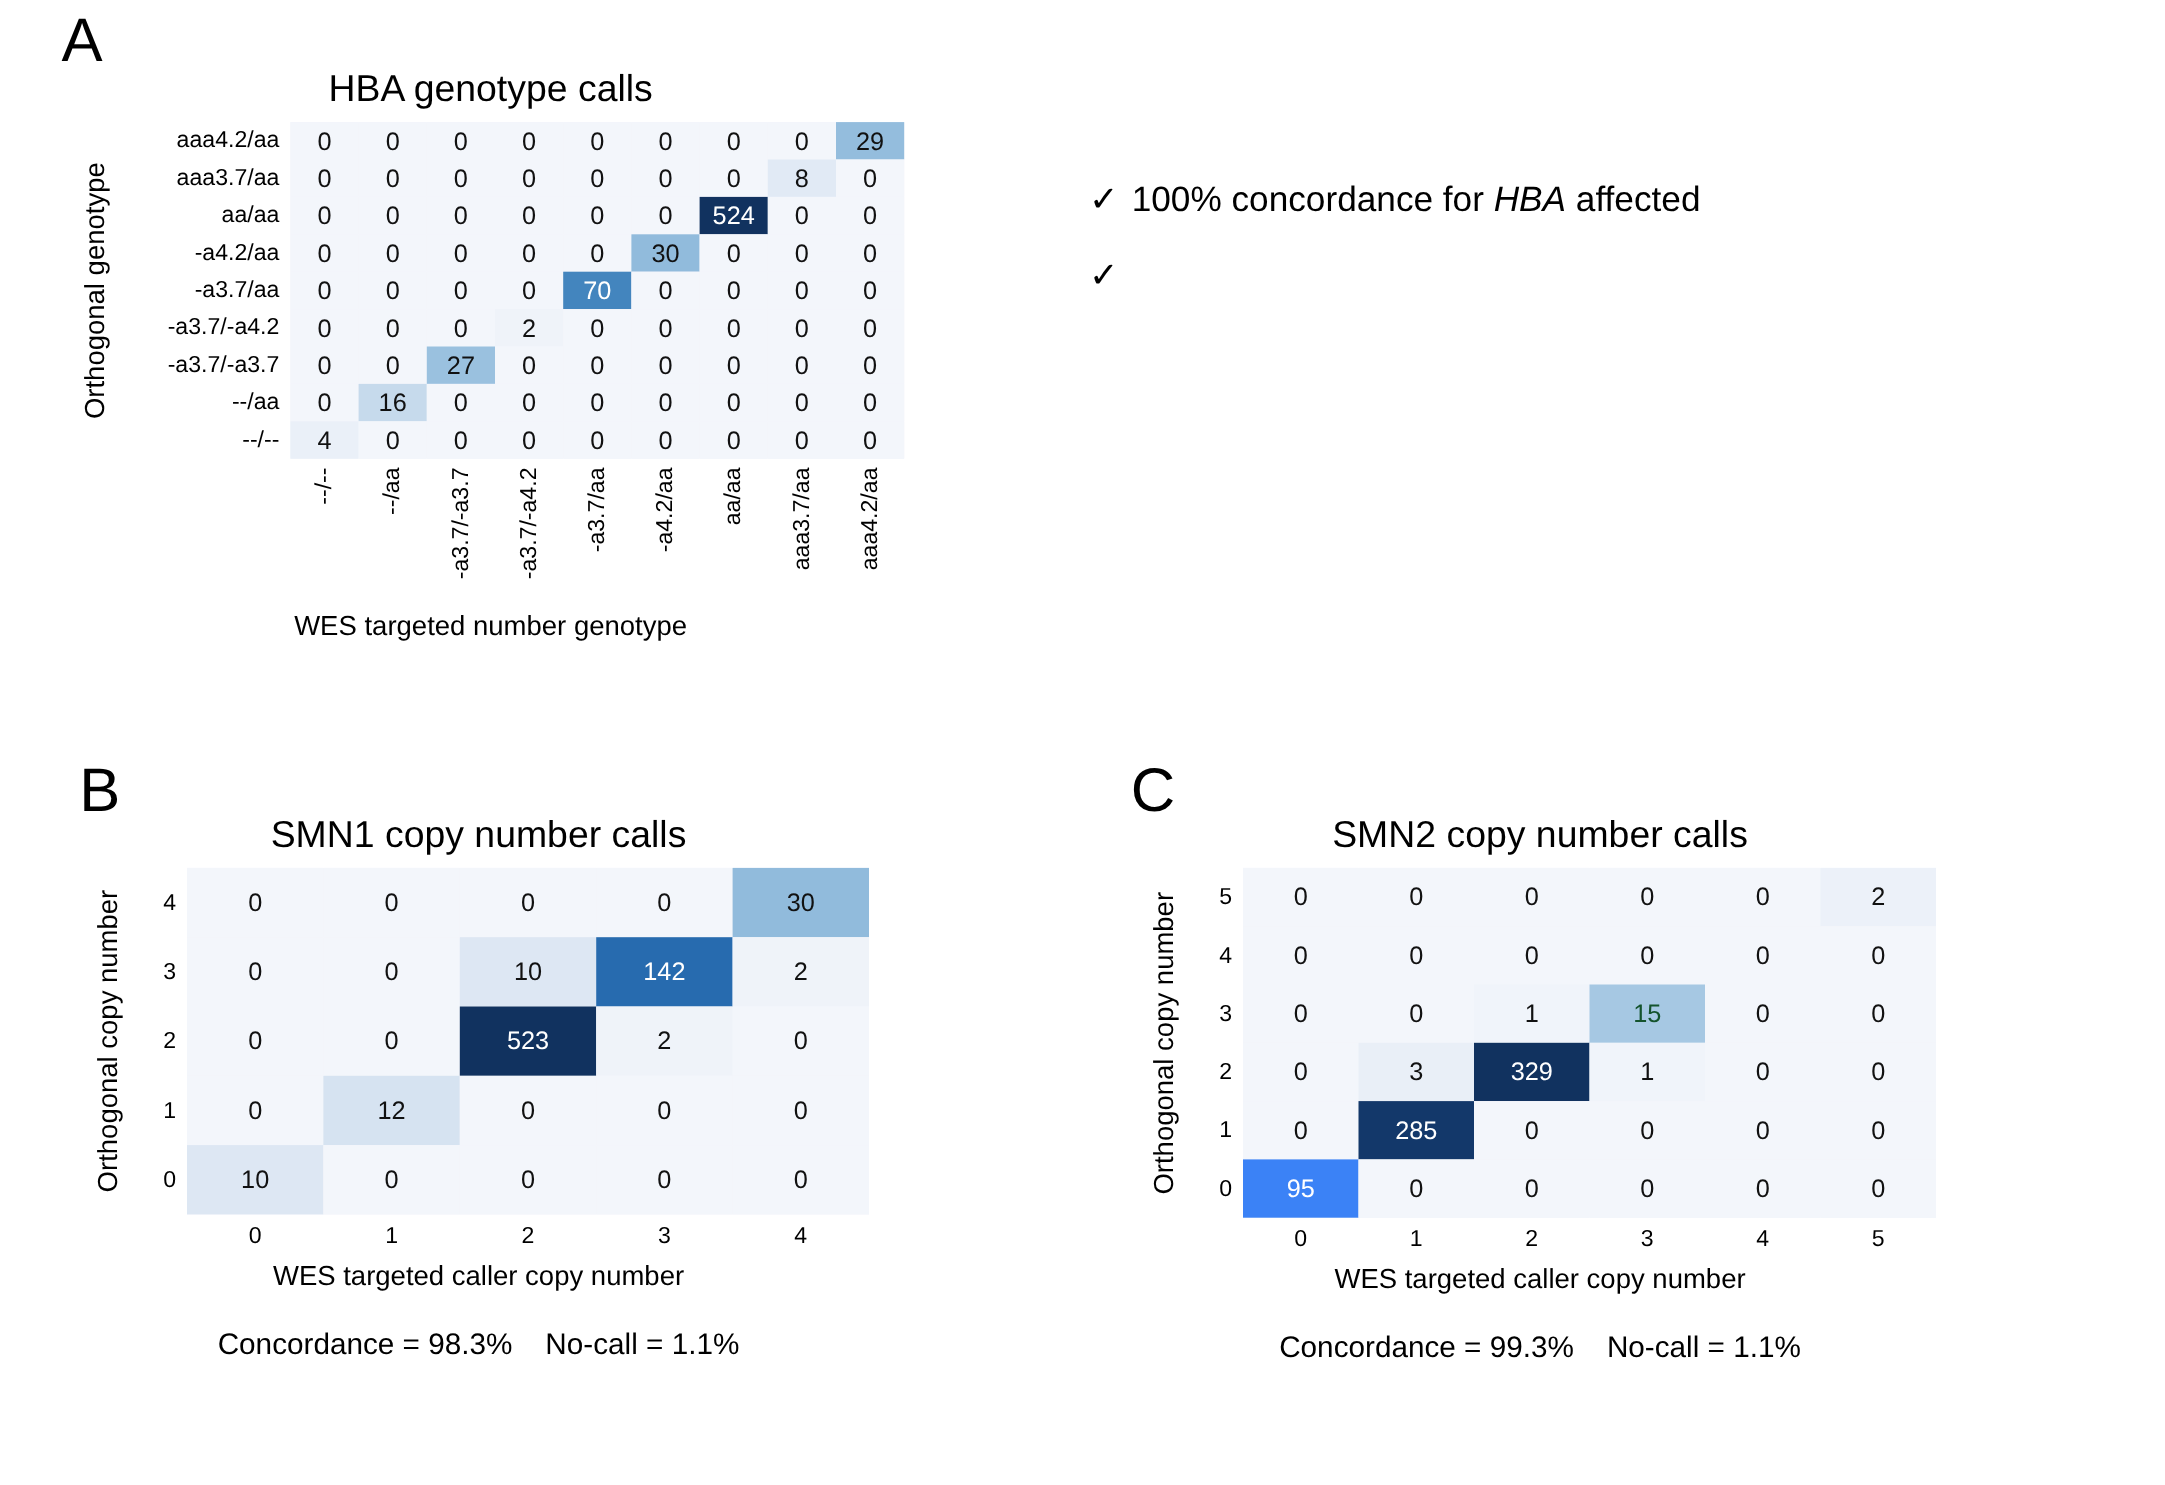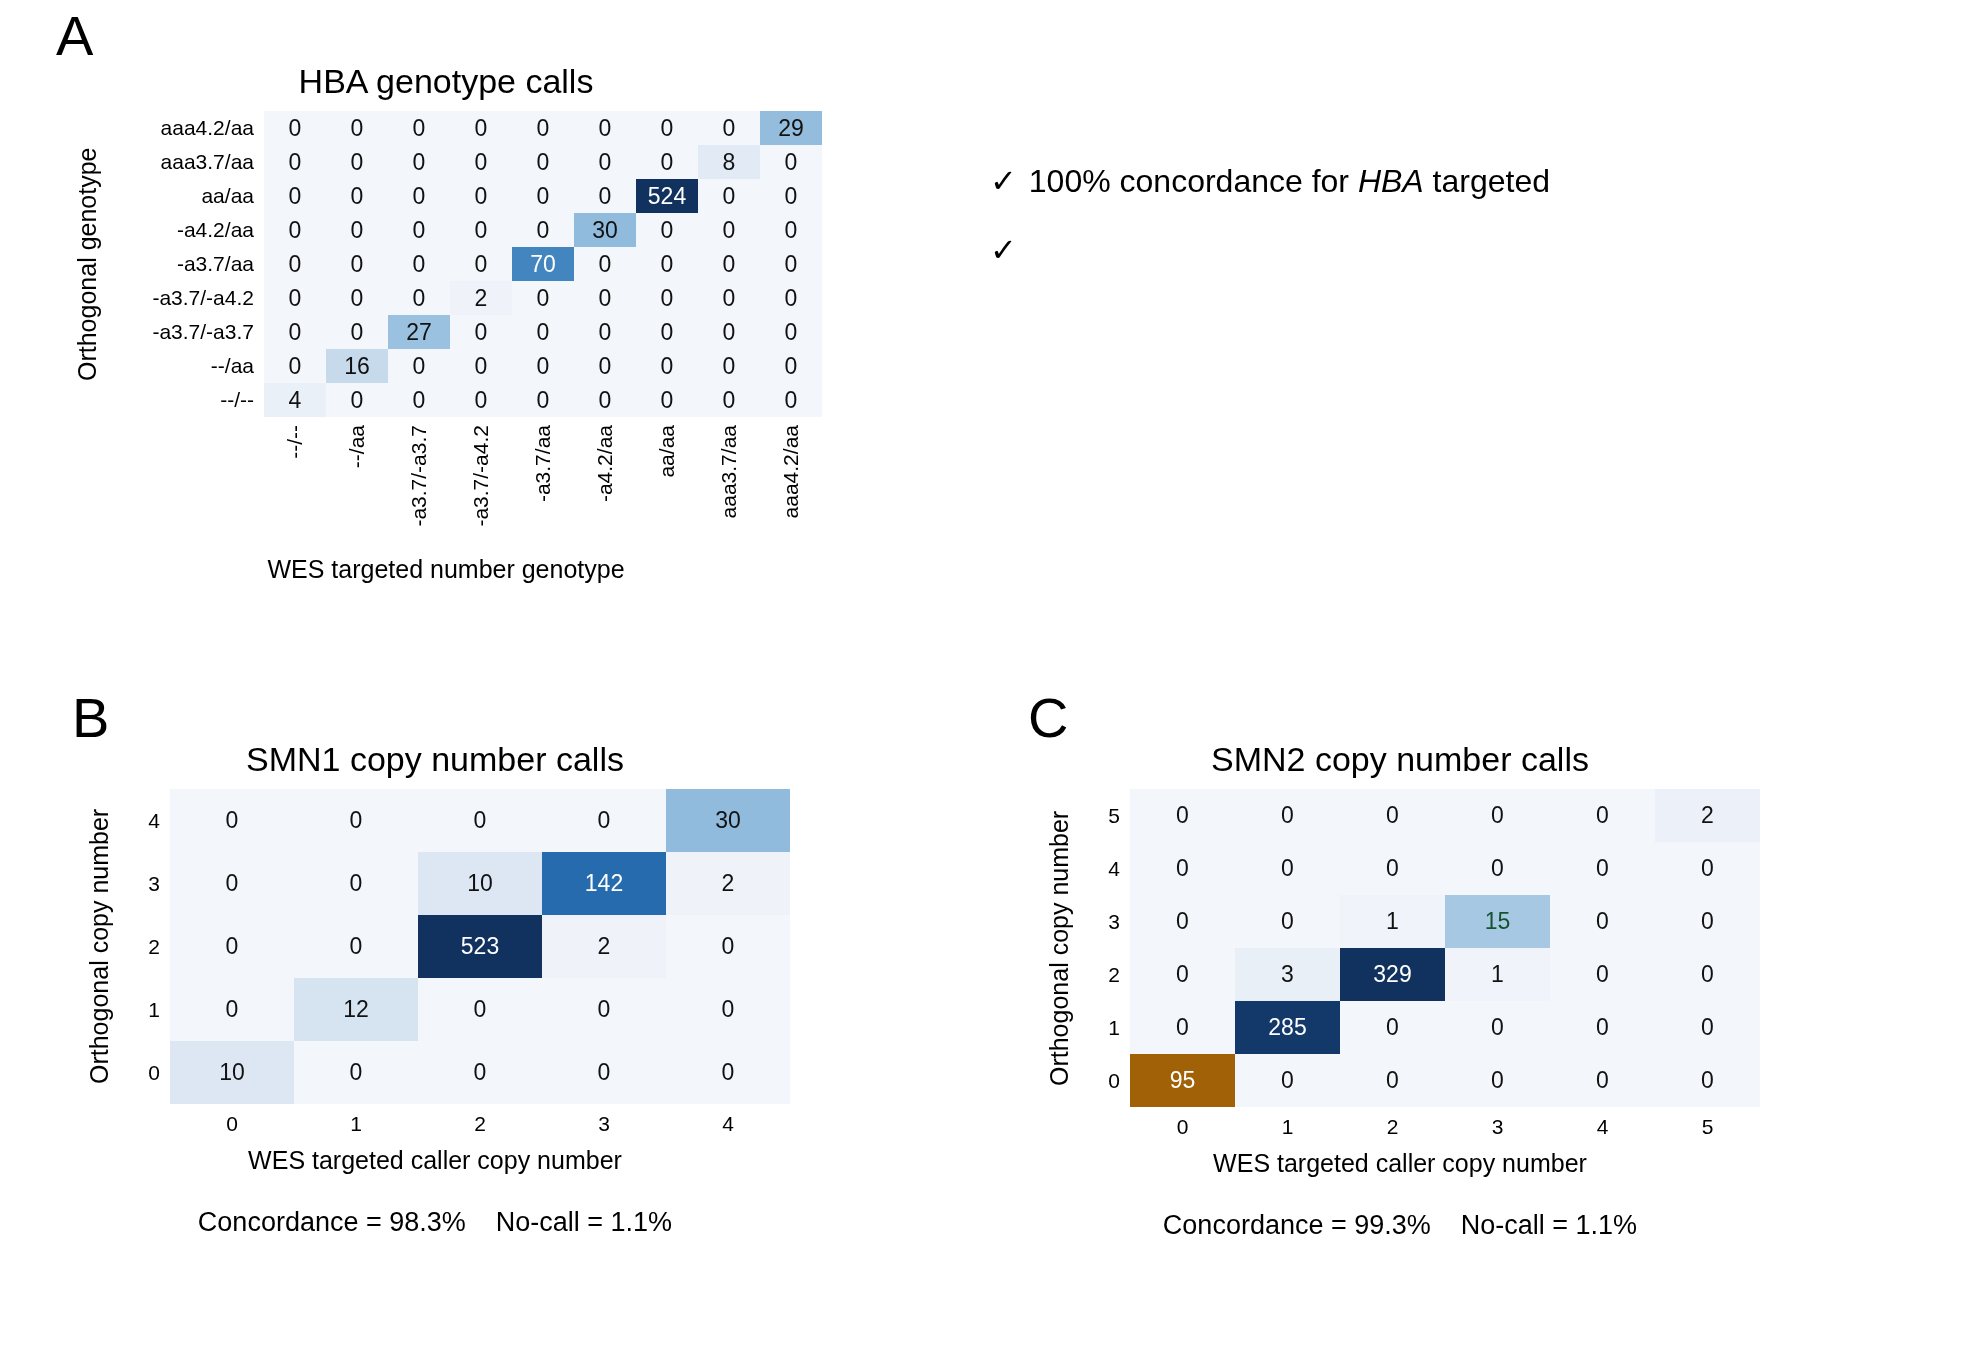--- a/index.html
+++ b/index.html
@@ -283,21 +283,21 @@
           <div class="cell" style="background: rgb(17, 50, 95); color: rgb(255, 255, 255);">329</div>
           <div class="cell" style="background: rgb(240, 244, 250); color: rgb(17, 17, 17);">1</div>
           <div class="cell" style="background: rgb(243, 246, 251); color: rgb(17, 17, 17);">0</div>
           <div class="cell" style="background: rgb(243, 246, 251); color: rgb(17, 17, 17);">0</div>
           <div class="cell" style="background: rgb(243, 246, 251); color: rgb(17, 17, 17);">0</div>
           <div class="cell" style="background: rgb(19, 56, 106); color: rgb(255, 255, 255);">285</div>
           <div class="cell" style="background: rgb(243, 246, 251); color: rgb(17, 17, 17);">0</div>
           <div class="cell" style="background: rgb(243, 246, 251); color: rgb(17, 17, 17);">0</div>
           <div class="cell" style="background: rgb(243, 246, 251); color: rgb(17, 17, 17);">0</div>
           <div class="cell" style="background: rgb(243, 246, 251); color: rgb(17, 17, 17);">0</div>
-          <div class="cell" style="background: #a16207; color: rgb(255, 255, 255); text-align: right;">95</div>
+          <div class="cell" style="background: #3b82f6; color: rgb(255, 255, 255); text-align: right;">95</div>
           <div class="cell" style="background: rgb(243, 246, 251); color: rgb(17, 17, 17);">0</div>
           <div class="cell" style="background: rgb(243, 246, 251); color: rgb(17, 17, 17);">0</div>
           <div class="cell" style="background: rgb(243, 246, 251); color: rgb(17, 17, 17);">0</div>
           <div class="cell" style="background: rgb(243, 246, 251); color: rgb(17, 17, 17);">0</div>
           <div class="cell" style="background: rgb(243, 246, 251); color: rgb(17, 17, 17);">0</div>
         </div>
       </div>
       <div class="xticks-h" style="margin-left: 90px;">
         <div class="xtick-h" style="width: 105px;">0</div>
         <div class="xtick-h" style="width: 105px;">1</div>
@@ -308,19 +308,19 @@
       </div>
       <div class="xlab" style="width: 720px; margin-top: 10px;">WES targeted caller copy number</div>
       <div class="footnote" style="width: 720px; margin-top: 32px;">Concordance = 99.3%    No-call = 1.1%</div>
     </div>
   </div>
 
 <div class="bullets" style="left:990px;top:160px;width:860px;">
   <div class="bullet">
     <div class="check">✓</div>
     <div class="bullet-text">
-      <span>100% concordance for </span><em>HBA</em><span> targeted</span>
+      <span>100% concordance for </span><em>HBA</em><span> affected</span>
     </div>
   </div>
   <div class="bullet">
     <div class="check">✓</div>
   </div>
 </div>
 
 </body></html>

